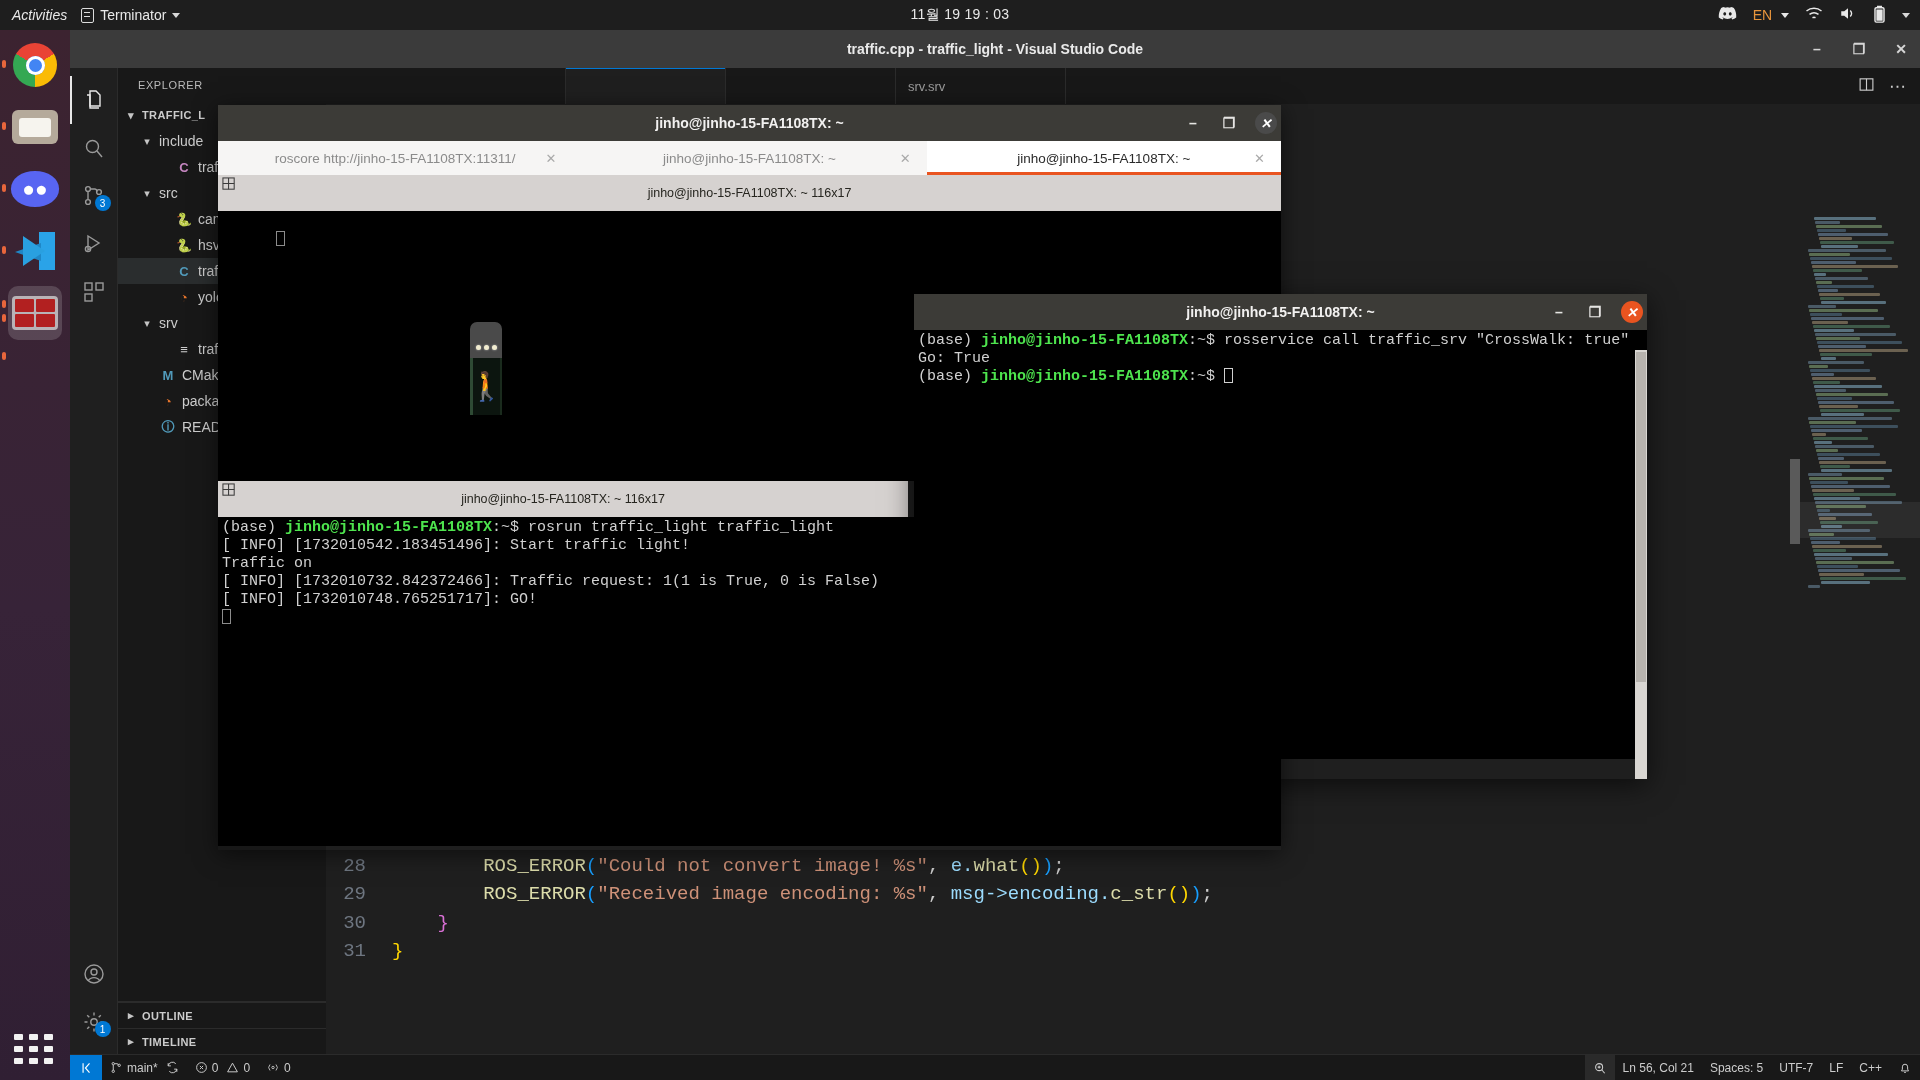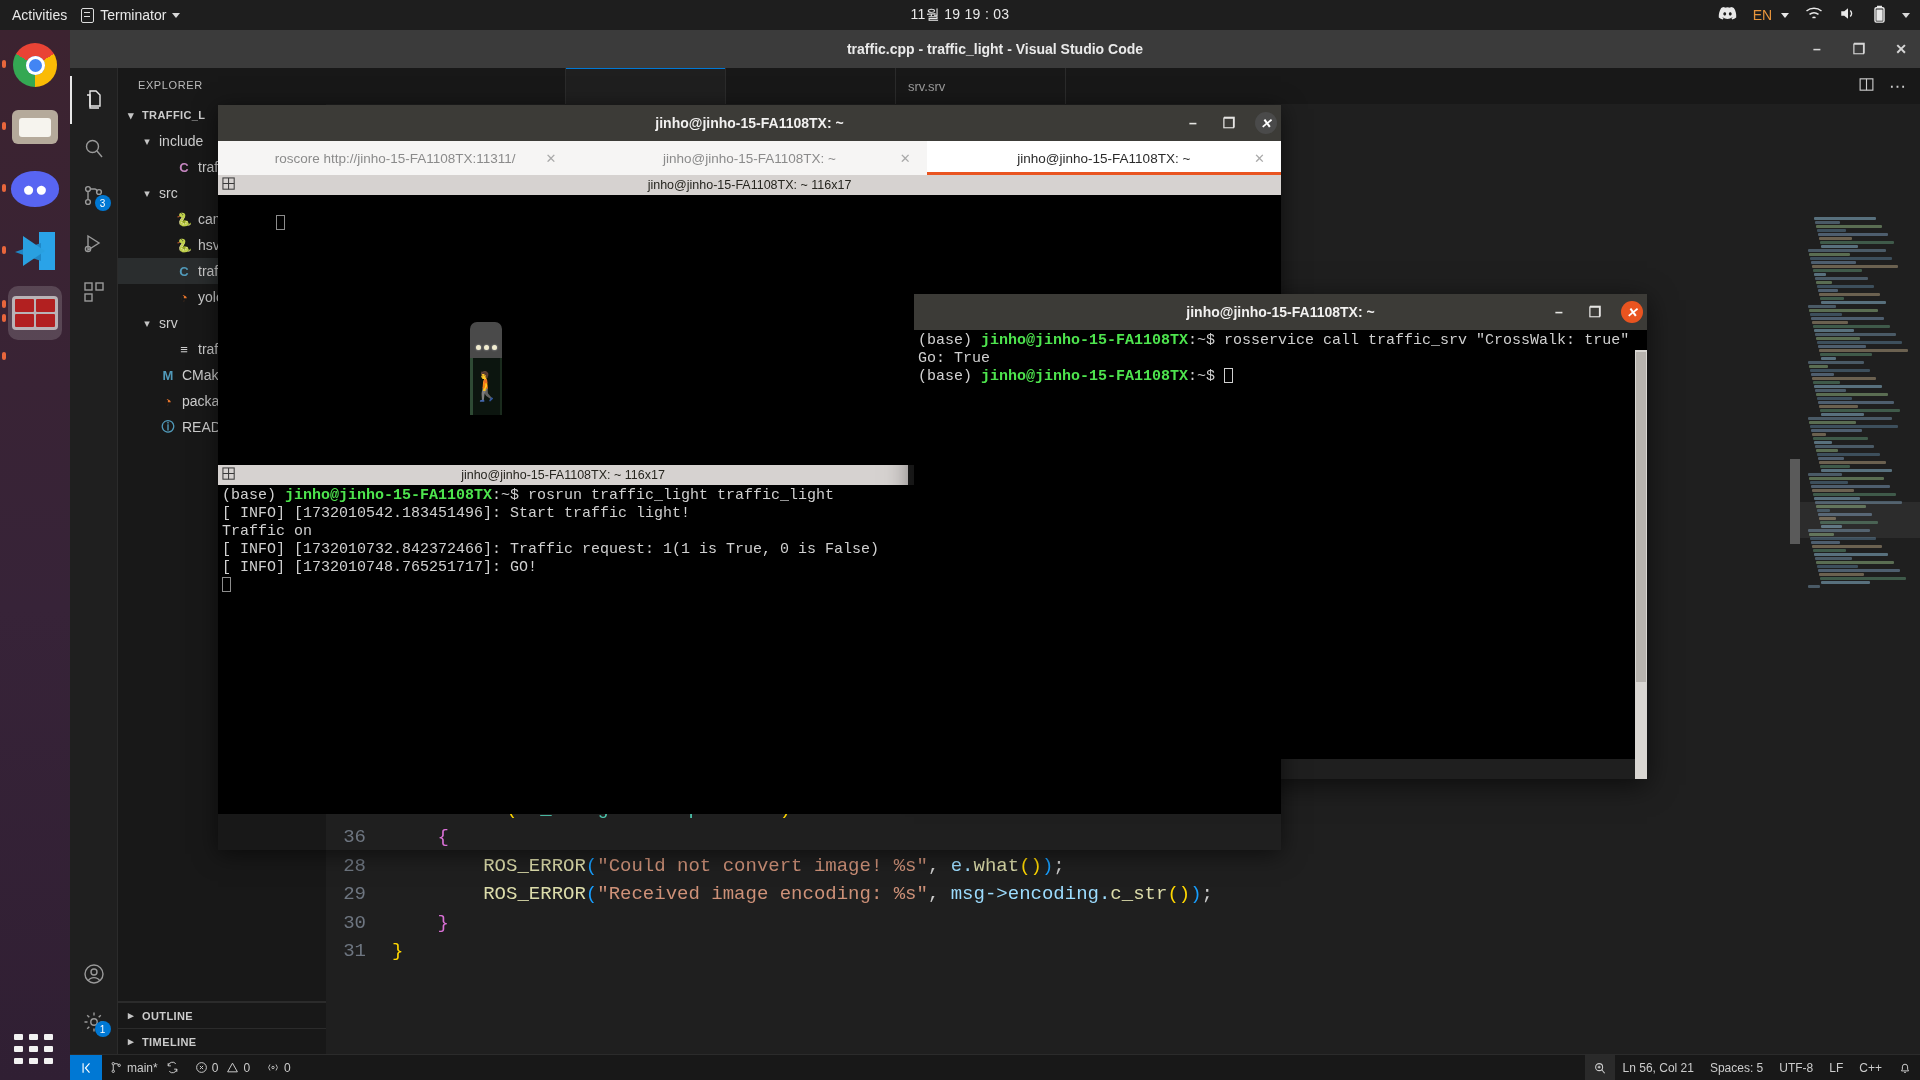--- a/index.html
+++ b/index.html
@@ -11,21 +11,21 @@
   }
   #root { position: relative; width: 1920px; height: 1080px; }
 
   
   .gnome-topbar {
     position: absolute; left: 0; top: 0; width: 1920px; height: 30px;
     background: #1e1e1e; color: #e8e8e8;
     display: flex; align-items: center;
     font-size: 14px; z-index: 60;
   }
-  .gnome-activities { padding: 0 14px 0 12px; }
+  .gnome-activities { padding: 0 14px 0 12px; font-style: italic; }
   .gnome-appmenu { display: flex; align-items: center; gap: 6px; }
   .gnome-appmenu .mini-term {
     width: 13px; height: 15px; border: 1.5px solid #dcdcdc; border-radius: 2px;
     position: relative;
   }
   .gnome-appmenu .mini-term:after {
     content: ""; position: absolute; left: 2px; top: 3px;
     width: 6px; height: 1.5px; background: #dcdcdc;
     box-shadow: 0 4px 0 #dcdcdc;
   }
@@ -182,21 +182,21 @@
   }
   .term-tabs { height: 34px; background: #f6f5f4; display: flex; align-items: stretch; }
   .tt {
     flex: 1; display:flex; align-items:center; justify-content:center; position: relative;
     font-size: 13.5px; color: #8b8b8b; background: #f6f5f4;
   }
   .tt.active { color: #2b2b2b; background: #ffffff; }
   .tt.active:after { content:""; position:absolute; left:0; right:0; bottom:0; height: 3px; background:#e95420; }
   .tt .x { position: absolute; right: 16px; color: #a9a9a9; font-size: 13px; }
   .pane-title {
-    height: 20px; background: #d6d2d0; color: #26251f;
+    height: 36px; background: #d6d2d0; color: #26251f;
     display:flex; align-items:center; justify-content:center;
     font-size: 12.5px; position: relative;
   }
   .pane-title .grip {
     position:absolute; left: 4px; top: 2px; width: 15px; height: 15px;
   }
   .term-screen {
     background: #000000; font-family: "Liberation Mono", monospace;
     font-size: 15px; line-height: 18px; padding: 2px 4px; color: #d0d0d0;
     white-space: pre; overflow: hidden;
@@ -581,21 +581,21 @@
       <div class="st-right">
         <div class="st-item" style="background:#2a2a2a">
           <svg width="14" height="14" viewBox="0 0 24 24" fill="none" stroke="#cccccc" stroke-width="1.8">
               <circle cx="10.5" cy="10.5" r="6"></circle>
               <path d="M15 15l5 6"></path>
               <path d="M8 10.5h5M10.5 8v5"></path>
             </svg>
         </div>
         <div class="st-item">Ln 56, Col 21</div>
         <div class="st-item">Spaces: 5</div>
-        <div class="st-item">UTF-8</div>
+        <div class="st-item">UTF-7</div>
         <div class="st-item">LF</div>
         <div class="st-item">C++</div>
         <div class="st-item">
           <svg width="14" height="14" viewBox="0 0 24 24" fill="none" stroke="#cccccc" stroke-width="1.7">
             <path d="M6 17h12l-1.5-3v-4a4.5 4.5 0 00-9 0v4z"></path>
               <path d="M10.5 19.5h3"></path>
           </svg>
         </div>
       </div>
     </div>

